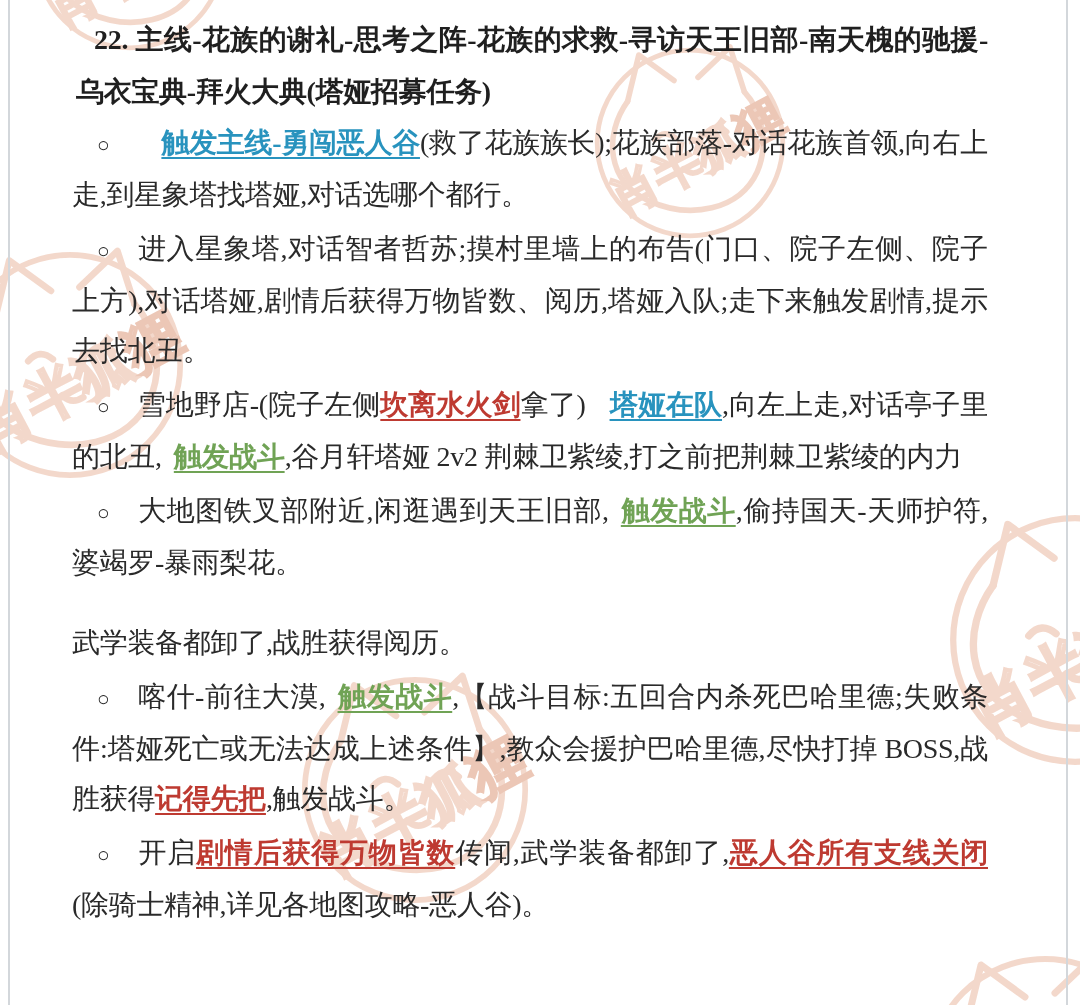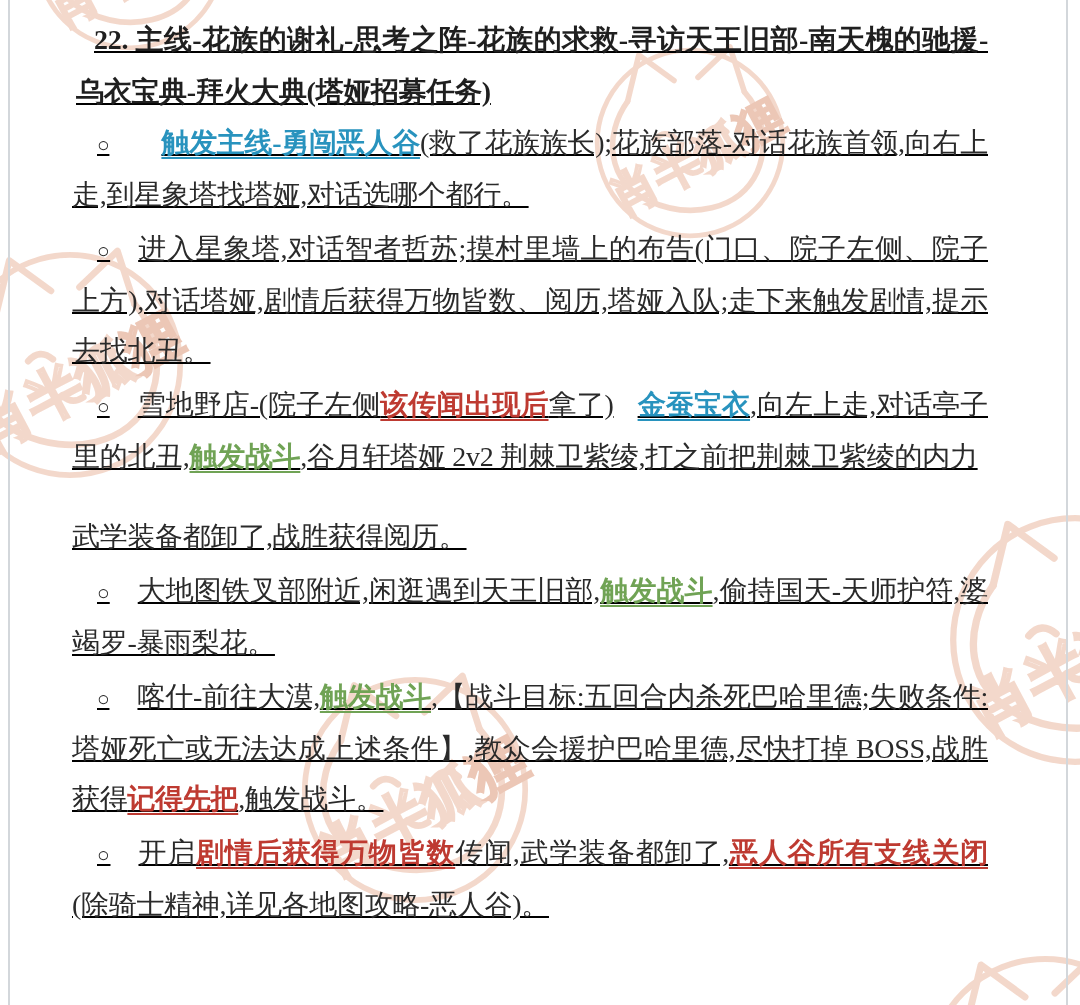--- a/index.html
+++ b/index.html
@@ -1,21 +1,21 @@
 <!DOCTYPE html>
 <html style="--text: #2a2a2a; --blue: #2893be; --green: #70a355; --red: #be3a31; --wm: #eab9a2; --wm-dark: #dd9a7c; --edge: #d3d7db;"><head>
 <meta charset="utf-8">
 <style>
   html, body { margin: 0; padding: 0; background: #ffffff; }
   body {
     width: 1080px; height: 1005px;
     overflow: hidden; position: relative;
     font-family: "Liberation Serif", "DejaVu Serif", serif;
   }
-  .page { position: absolute; inset: 0; background: #ffffff; text-decoration: underline; }
+  .page { position: absolute; inset: 0; background: #ffffff; }
 
   
   .edge { position: absolute; top: 0; bottom: 0; width: 2px; background: var(--edge, #d3d7db); }
   .edge.left  { left: 8px; }
   .edge.right { left: 1066px; }
 
   
   svg.watermarks {
     position: absolute; inset: 0;
     color: var(--wm, #eab9a2);
@@ -51,21 +51,21 @@
     color: #2a2a2a;
   }
   .r-plain { color: var(--text, #2a2a2a); }
   .r-blue, .r-green, .r-red {
     font-weight: bold;
     text-decoration: underline;
     text-underline-offset: 5px;
     text-decoration-thickness: 2px;
   }
   .r-blue  { color: var(--blue, #2893be); margin-left: 24px; }
-  .r-green { color: var(--green, #70a355); }
+  .r-green { color: var(--green, #70a355); margin-left: 12px; }
   .r-red   { color: var(--red, #be3a31); }
 </style>
 </head>
 <body>
 
 <div class="page">
 
   <svg class="watermarks" width="1080" height="1005" viewBox="0 0 1080 1005">
     <defs>
       <g id="stamp">
@@ -95,21 +95,21 @@
   </svg>
 
   <div class="edge left"></div>
   <div class="edge right"></div>
 
   <div class="content">
     <h2 class="heading">22. 主线-花族的谢礼-思考之阵-花族的求救-寻访天王旧部-南天槐的驰援-乌衣宝典-拜火大典(塔娅招募任务)</h2>
     <div id="paras">
         <div class="para first bulleted"><span class="bullet">○</span><span class="r-blue">触发主线-勇闯恶人谷</span><span class="r-plain">(救了花族族长);花族部落-对话花族首领,向右上走,到星象塔找塔娅,对话选哪个都行。</span></div>
         <div class="para bulleted"><span class="bullet">○</span><span class="r-plain">进入星象塔,对话智者哲苏;摸村里墙上的布告(门口、院子左侧、院子上方),对话塔娅,剧情后获得万物皆数、阅历,塔娅入队;走下来触发剧情,提示去找北丑。</span></div>
-        <div class="para bulleted"><span class="bullet">○</span><span class="r-plain">雪地野店-(院子左侧</span><span class="r-red">该传闻出现后</span><span class="r-plain">拿了)</span><span class="r-blue">金蚕宝衣</span><span class="r-plain">,向左上走,对话亭子里的北丑,</span><span class="r-green">触发战斗</span><span class="r-plain">,谷月轩塔娅 2v2 荆棘卫紫绫,打之前把荆棘卫紫绫的内力</span></div>
+        <div class="para bulleted"><span class="bullet">○</span><span class="r-plain">雪地野店-(院子左侧</span><span class="r-red">坎离水火剑</span><span class="r-plain">拿了)</span><span class="r-blue">塔娅在队</span><span class="r-plain">,向左上走,对话亭子里的北丑,</span><span class="r-green">触发战斗</span><span class="r-plain">,谷月轩塔娅 2v2 荆棘卫紫绫,打之前把荆棘卫紫绫的内力</span></div>
+        <div class="para bulleted"><span class="bullet">○</span><span class="r-plain">大地图铁叉部附近,闲逛遇到天王旧部,</span><span class="r-green">触发战斗</span><span class="r-plain">,偷持国天-天师护符,婆竭罗-暴雨梨花。</span></div>
         <div class="para pagebreak"><span class="r-plain">武学装备都卸了,战胜获得阅历。</span></div>
-        <div class="para bulleted"><span class="bullet">○</span><span class="r-plain">大地图铁叉部附近,闲逛遇到天王旧部,</span><span class="r-green">触发战斗</span><span class="r-plain">,偷持国天-天师护符,婆竭罗-暴雨梨花。</span></div>
         <div class="para bulleted"><span class="bullet">○</span><span class="r-plain">喀什-前往大漠,</span><span class="r-green">触发战斗</span><span class="r-plain">,【战斗目标:五回合内杀死巴哈里德;失败条件:塔娅死亡或无法达成上述条件】,教众会援护巴哈里德,尽快打掉 BOSS,战胜获得</span><span class="r-red">记得先把</span><span class="r-plain">,触发战斗。</span></div>
         <div class="para bulleted"><span class="bullet">○</span><span class="r-plain">开启</span><span class="r-red">剧情后获得万物皆数</span><span class="r-plain">传闻,武学装备都卸了,</span><span class="r-red">恶人谷所有支线关闭</span><span class="r-plain">(除骑士精神,详见各地图攻略-恶人谷)。</span></div>
       </div>
   </div>
 
 </div>
 
 </body></html>

